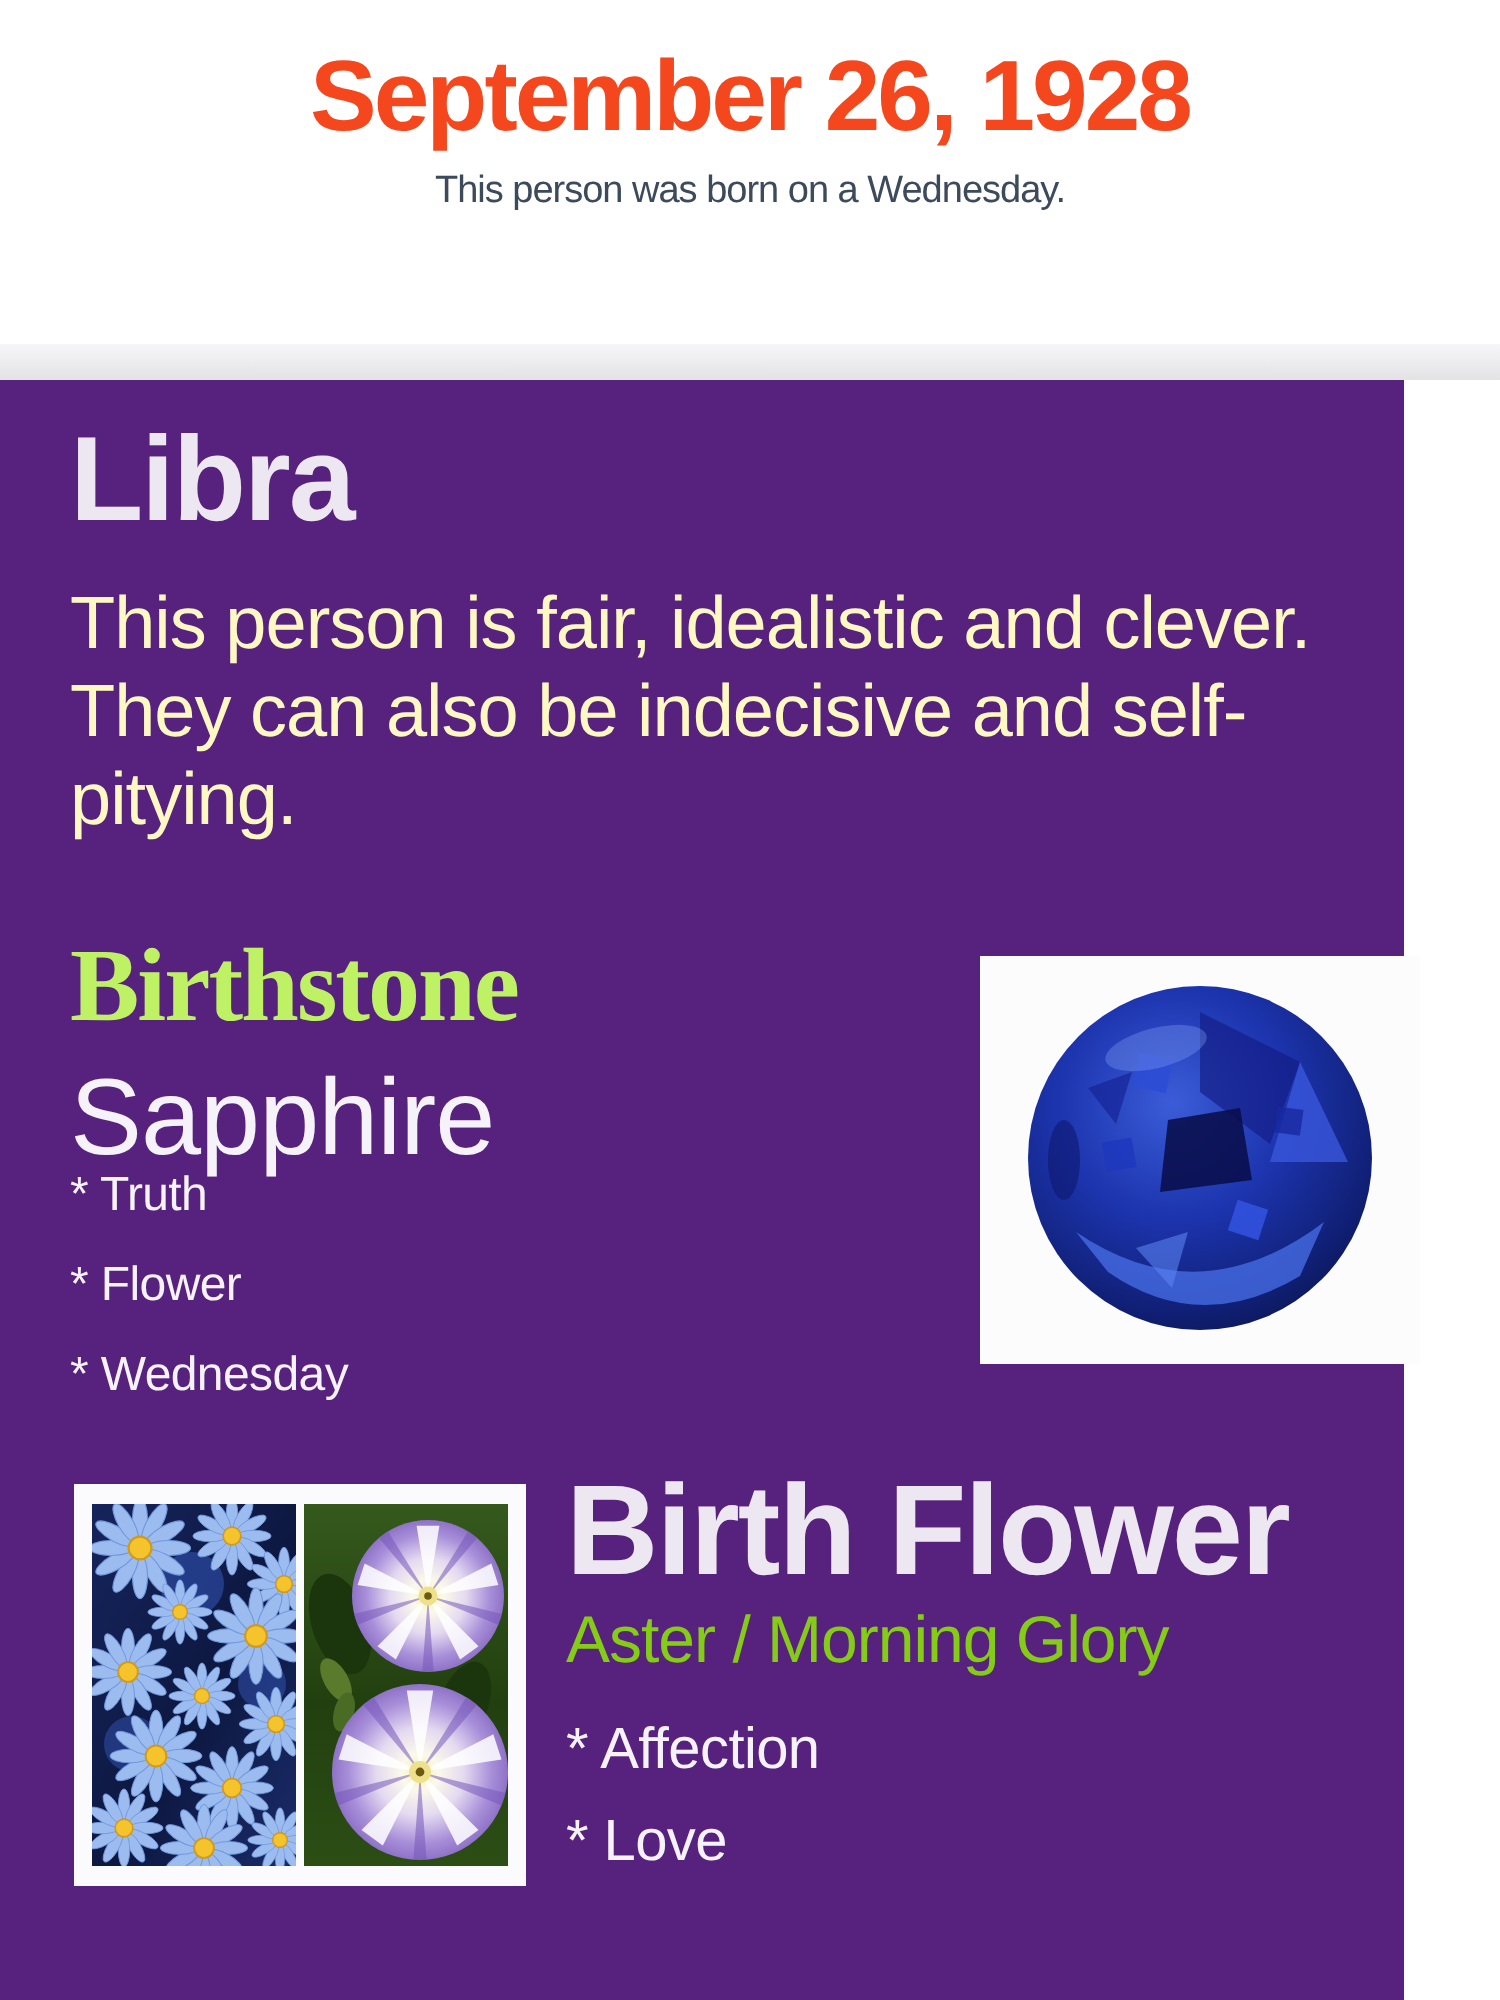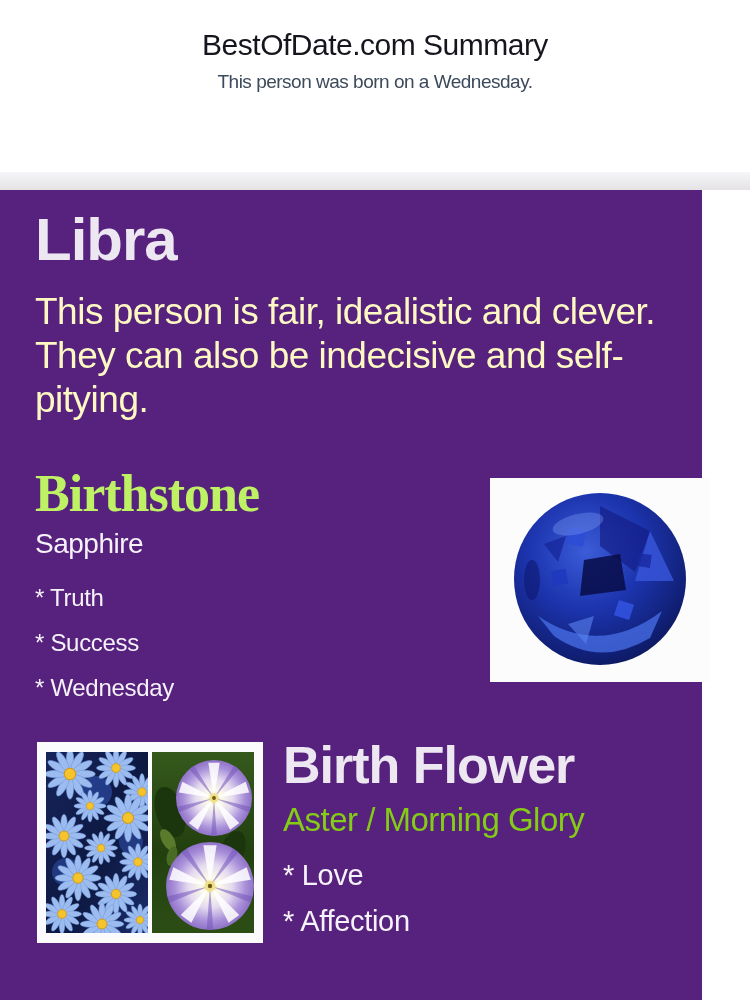--- a/index.html
+++ b/index.html
@@ -26,64 +26,64 @@
           background:#57217e; color:#f2edf7; }
   .zodiac-heading { position:absolute; left:35px; top:14px;
         font-size:60px; font-weight:bold; color:#ece7f0;
         letter-spacing:-1px; line-height:1.2; }
   .zodiac-desc { position:absolute; left:35px; top:100px; width:650px;
         font-size:37px; line-height:44px; color:#fef9c3; letter-spacing:-0.5px; }
   .bs-heading { position:absolute; left:35px; top:273px;
         font-size:52px; font-weight:bold; color:#bef264;
         letter-spacing:-1px; line-height:1.18;font-family:Liberation Serif, serif; }
   .bs-name { position:absolute; left:35px; top:337px;
-        font-size:28px; color:#f6f2f9; letter-spacing:-0.5px; line-height:1.2; }
+        font-size:54px; color:#f6f2f9; letter-spacing:-0.5px; line-height:1.2; }
   .bs-traits { position:absolute; left:35px; top:390px; font-size:24px;
         letter-spacing:-0.3px; }
   .trait-item { line-height:35px; margin-bottom:10px; color:#f6f2f9; }
   
   .sapphire-card { position:absolute; left:490px; top:288px;
         width:220px; height:204px; background:#fcfcfd; }
   .sapphire-card svg { position:absolute; left:8px; top:6px; }
   
   .flower-card { position:absolute; left:37px; top:552px;
         width:226px; height:201px; background:#fbfafc;
         padding:10px 9px; display:flex; gap:4px; }
   .flower-card svg { display:block; }
   
   .bf-block { position:absolute; left:283px; top:545px; }
-  .bf-heading { font-size:52px; font-weight:bold; color:#ece7f0;
+  .bf-heading { font-size:64px; font-weight:bold; color:#ece7f0;
         letter-spacing:-1px; line-height:60px; }
   .bf-name { font-size:33px; color:#84cc16; letter-spacing:-0.5px;
         line-height:49px; }
   .bf-traits { margin-top:14px; font-size:29px; letter-spacing:-0.3px; }
   .bf-traits .trait-item { margin-bottom:11px; }
 </style>
 </head>
 <body>
 
 <div class="page">
 
   <div class="header">
-    <div class="site-summary">BestOfDate.com Summary</div>
+    <div class="date-title">September 26, 1928</div>
     <div class="born-line">This person was born on a Wednesday.</div>
   </div>
 
   <div class="divider"></div>
 
   <div class="main">
 
     <div class="zodiac-heading">Libra</div>
     <div class="zodiac-desc">This person is fair, idealistic and clever. They can also be indecisive and self-pitying.</div>
 
     <div class="bs-heading">Birthstone</div>
     <div class="bs-name">Sapphire</div>
     <div class="bs-traits">
       <div class="trait-item">* Truth</div>
-      <div class="trait-item">* Success</div>
+      <div class="trait-item">* Flower</div>
       <div class="trait-item">* Wednesday</div>
     </div>
 
     <div class="sapphire-card">
       <svg width="204" height="192" viewBox="0 0 204 192">
         <defs>
           <radialGradient id="gemG" cx="42%" cy="34%" r="75%">
             <stop offset="0%" stop-color="#3b5cd8"></stop>
             <stop offset="45%" stop-color="#1c34ae"></stop>
             <stop offset="82%" stop-color="#101f74"></stop>
@@ -193,19 +193,19 @@
         <ellipse cx="20" cy="104" rx="5" ry="10" fill="#4a6b24" transform="rotate(15 20 104)"></ellipse>
         <use href="#mgflower" transform="translate(62,46) scale(0.95)"></use>
         <use href="#mgflower" transform="translate(58,134) scale(1.1)"></use>
       </svg>
     </div>
 
     <div class="bf-block">
       <div class="bf-heading">Birth Flower</div>
       <div class="bf-name">Aster / Morning Glory</div>
       <div class="bf-traits">
+        <div class="trait-item">* Affection</div>
         <div class="trait-item">* Love</div>
-        <div class="trait-item">* Affection</div>
       </div>
     </div>
 
   </div>
 </div>
 
 </body></html>

